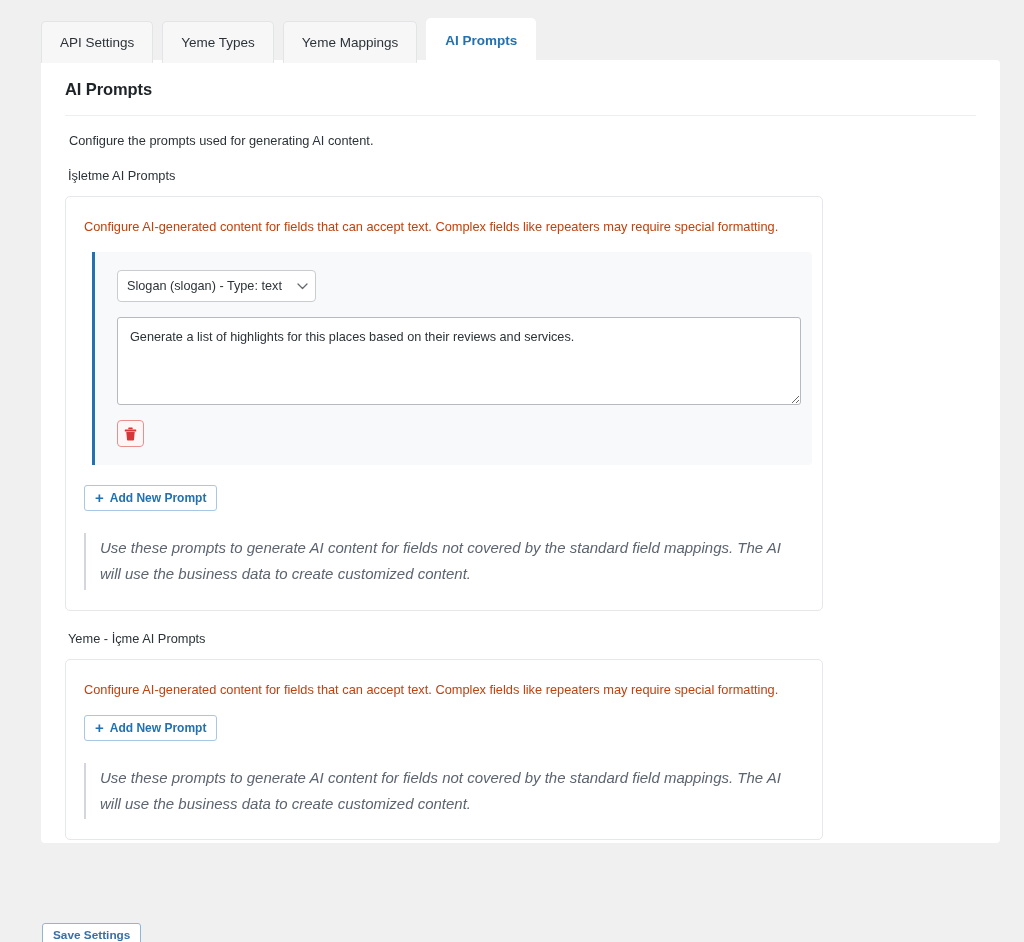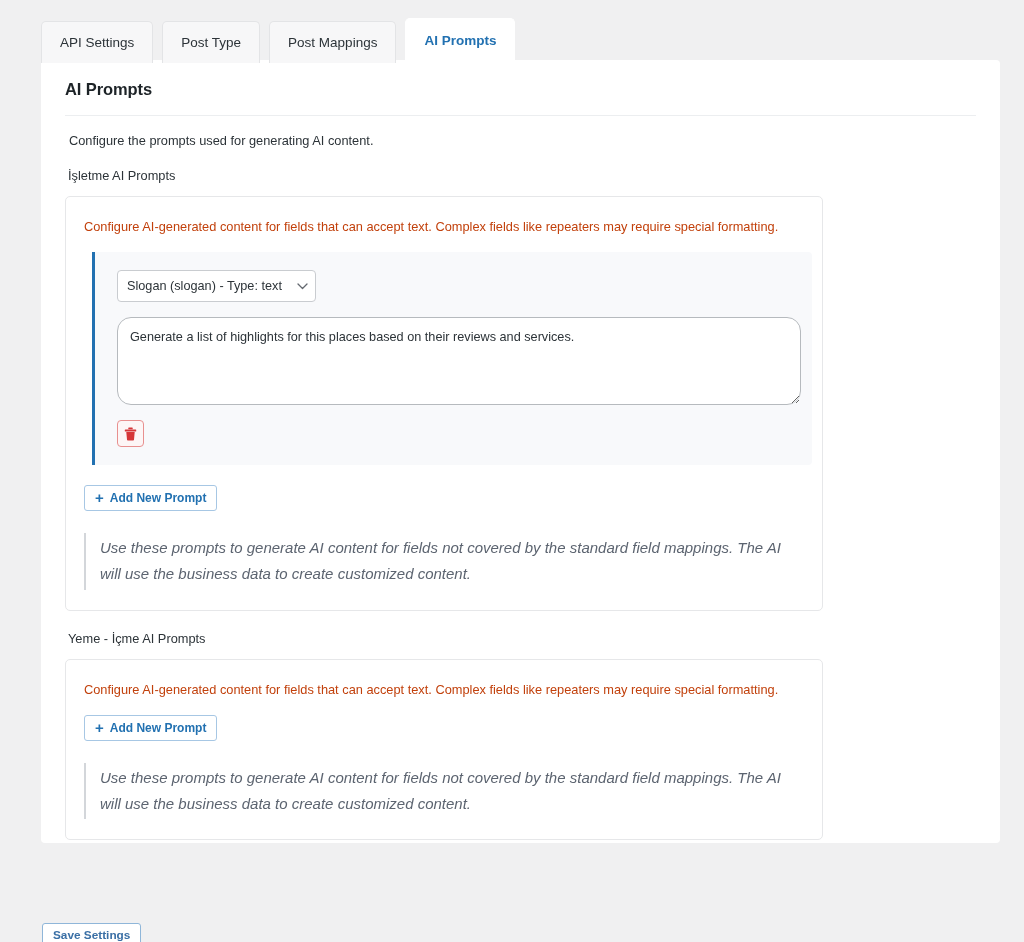--- a/index.html
+++ b/index.html
@@ -148,21 +148,21 @@
     display: block;
     margin-top: 15px;
     width: 684px;
     height: 88px;
     padding: 10px 12px;
     font-family: "Liberation Sans", sans-serif;
     font-size: 12.7px;
     color: #2c3338;
     background: #ffffff;
     border: 1px solid #b6babe;
-    border-radius: 14px;
+    border-radius: 3px;
     resize: vertical;
     line-height: 1.5;
   }
 
   .delete-btn {
     margin-top: 15px;
     width: 27px;
     height: 27px;
     background: #fdf6f6;
     border: 1px solid #e8908f;
@@ -233,22 +233,22 @@
     line-height: 22px;
   }
 </style>
 </head>
 <body>
 
 <div class="page">
 
   <div class="tab-bar">
     <div class="tab">API Settings</div>
-    <div class="tab">Post Type</div>
-    <div class="tab">Post Mappings</div>
+    <div class="tab">Yeme Types</div>
+    <div class="tab">Yeme Mappings</div>
     <div class="tab active">AI Prompts</div>
   </div>
 
   <div class="panel">
 
     <h2 class="panel-title">AI Prompts</h2>
     <div class="panel-divider"></div>
     <p class="panel-desc">Configure the prompts used for generating AI content.</p>
 
     <h3 class="section-label">İşletme AI Prompts</h3>

